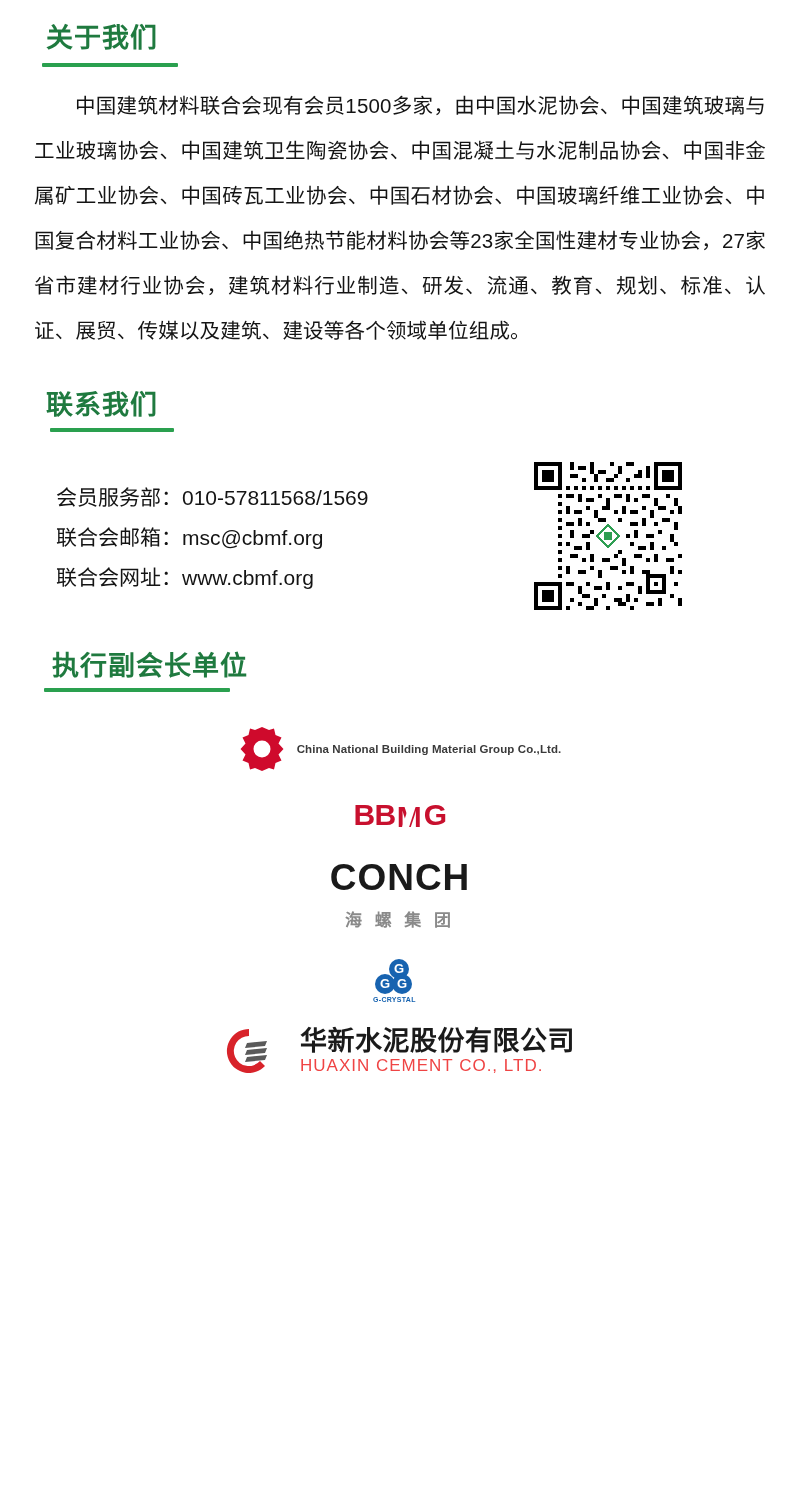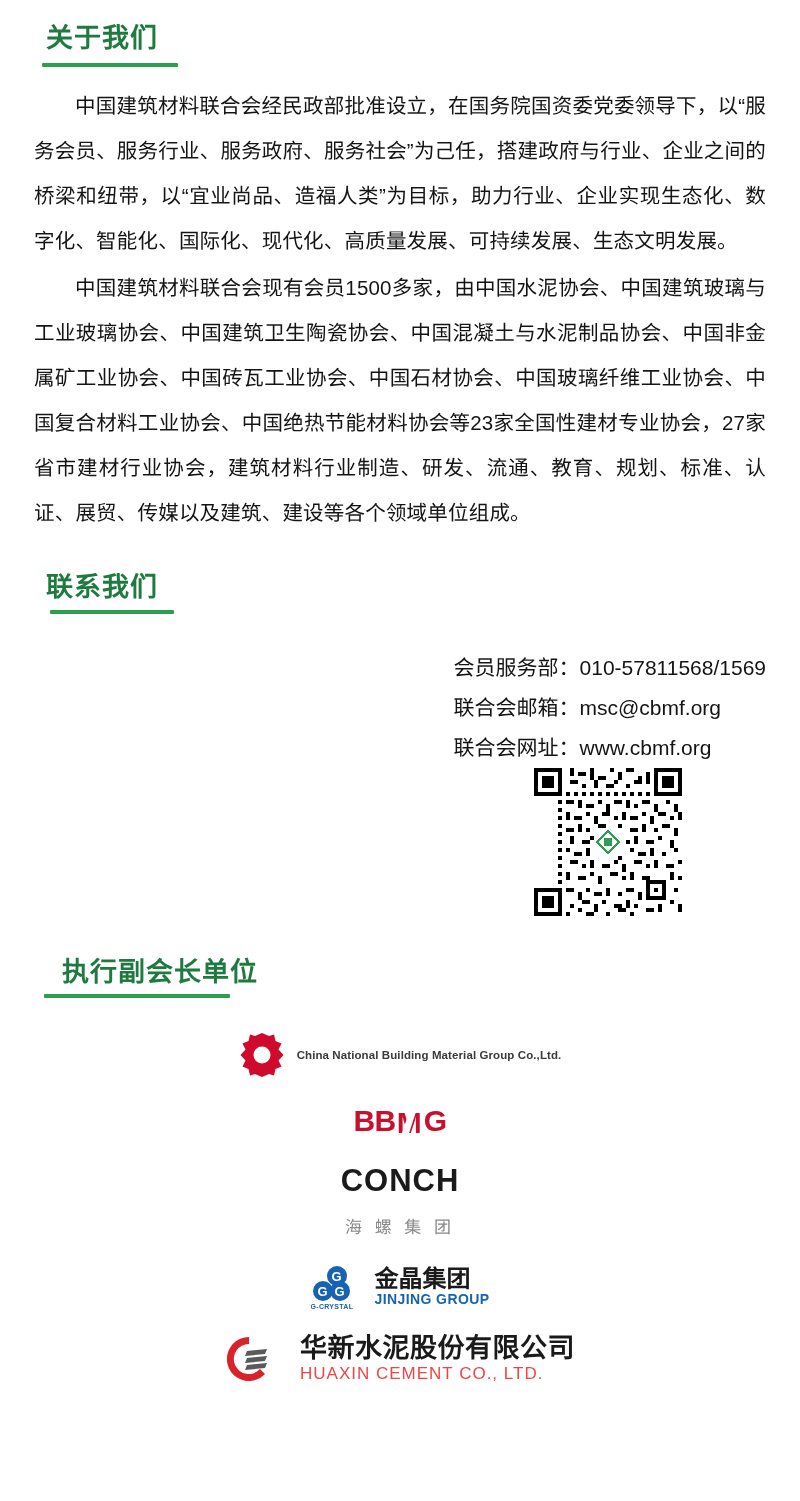--- a/index.html
+++ b/index.html
@@ -42,43 +42,42 @@
   }
   .hw-1 .heading-underline { width: 136px; margin-left: 20px; }
   .hw-2 .heading-underline { width: 124px; margin-left: 28px; }
   .hw-3 .heading-underline { width: 186px; margin-left: 22px; }
 
   .hw-1 { margin-top: 10px; }
   .hw-1 .section-heading { margin-left: 20px; font-family: Liberation Mono, monospace; }
   .hw-2 { margin-top: 36px; }
   .hw-2 .section-heading { margin-left: 20px; }
   .hw-3 { margin-top: 40px; }
-  .hw-3 .section-heading { margin-left: 36px; }
+  .hw-3 .section-heading { margin-left: 26px; }
 
   
   .body-copy {
     margin: 16px 12px 0 12px;
   }
   .body-copy p {
     margin: 0 0 2px 0;
     font-size: 20.5px;
     line-height: 45px;
     text-align: justify;
     text-justify: inter-ideograph;
     text-indent: 2em;
     color: #141414;
     letter-spacing: 0.2px;
   }
 
   
   .contact-row {
     display: flex;
-    align-items: flex-end;
+    align-items: center;
     margin: 30px 12px 0 12px;
-    flex-direction: column;
   }
   .contact-lines {
     flex: 1 1 auto;
     padding-left: 22px;
     padding-top: 4px;
   }
   .contact-line {
     font-size: 21px;
     line-height: 40px;
     color: #141414;
@@ -170,34 +169,35 @@
   .bbmg-cn {
     font-size: 25px;
     font-weight: 700;
     color: #1a1a1a;
     letter-spacing: 0.5px;
   }
 
   
   .conch-block { text-align: center; }
   .conch-en {
-    font-size: 31px;
+    font-size: 37px;
     font-weight: 700;
     color: #1a1a1a;
     letter-spacing: 1px;
     line-height: 1.1;
     position: relative;
     display: inline-block;
   }
   .conch-cn {
     font-size: 17px;
     color: #8a8a8a;
     letter-spacing: 4px;
     line-height: 1.4;
-    margin-top: 18px;
+    margin-top: 10px;
+    font-weight: bold;
   }
 
   
   .jinjing-row { gap: 10px; }
   .jinjing-mark {
     width: 54px;
     height: 42px;
     position: relative;
     flex: 0 0 auto;
   }
@@ -261,21 +261,20 @@
 <body>
 
 <div class="page">
 
   <div class="heading-wrap hw-1">
     <div class="section-heading">关于我们</div>
     <div class="heading-underline"></div>
   </div>
 
   <div class="body-copy">
-    <p>中国建筑材料联合会经民政部批准设立，在国务院国资委党委领导下，以“服务会员、服务行业、服务政府、服务社会”为己任，搭建政府与行业、企业之间的桥梁和纽带，以“宜业尚品、造福人类”为目标，助力行业、企业实现生态化、数字化、智能化、国际化、现代化、高质量发展、可持续发展、生态文明发展。</p>
     <p>中国建筑材料联合会现有会员1500多家，由中国水泥协会、中国建筑玻璃与工业玻璃协会、中国建筑卫生陶瓷协会、中国混凝土与水泥制品协会、中国非金属矿工业协会、中国砖瓦工业协会、中国石材协会、中国玻璃纤维工业协会、中国复合材料工业协会、中国绝热节能材料协会等23家全国性建材专业协会，27家省市建材行业协会，建筑材料行业制造、研发、流通、教育、规划、标准、认证、展贸、传媒以及建筑、建设等各个领域单位组成。</p>
   </div>
 
   <div class="heading-wrap hw-2">
     <div class="section-heading">联系我们</div>
     <div class="heading-underline"></div>
   </div>
 
   <div class="contact-row">
     <div class="contact-lines">
@@ -509,24 +508,20 @@
       </div>
     </div>
 
     <div class="logo-item jinjing-row">
       <div class="jinjing-mark">
         <div class="g-circle" style="width:20px;height:20px;left:16px;top:0;">G</div>
         <div class="g-circle" style="width:20px;height:20px;left:2px;top:15px;">G</div>
         <div class="g-circle" style="width:20px;height:20px;left:19px;top:15px;">G</div>
         <div class="jinjing-sub">G-CRYSTAL</div>
       </div>
-      <div class="jinjing-text">
-        <div class="jj-cn">金晶集团</div>
-        <div class="jj-en">JINJING GROUP</div>
-      </div>
     </div>
 
     <div class="logo-item huaxin-row">
       <div class="huaxin-mark">
         <svg width="48" height="48" viewBox="0 0 48 48" aria-hidden="true">
           <path d="M24 2 a22 22 0 1 0 16 37 l-5 -5 a15 15 0 1 1 -11 -25 z" fill="#d8232a"></path>
           <path d="M22 16 L42 14 L40 19 L20 21 Z" fill="#5a5a5a"></path>
           <path d="M22 23 L42 21 L40 26 L20 28 Z" fill="#5a5a5a"></path>
           <path d="M22 30 L42 28 L40 33 L20 35 Z" fill="#5a5a5a"></path>
         </svg>

